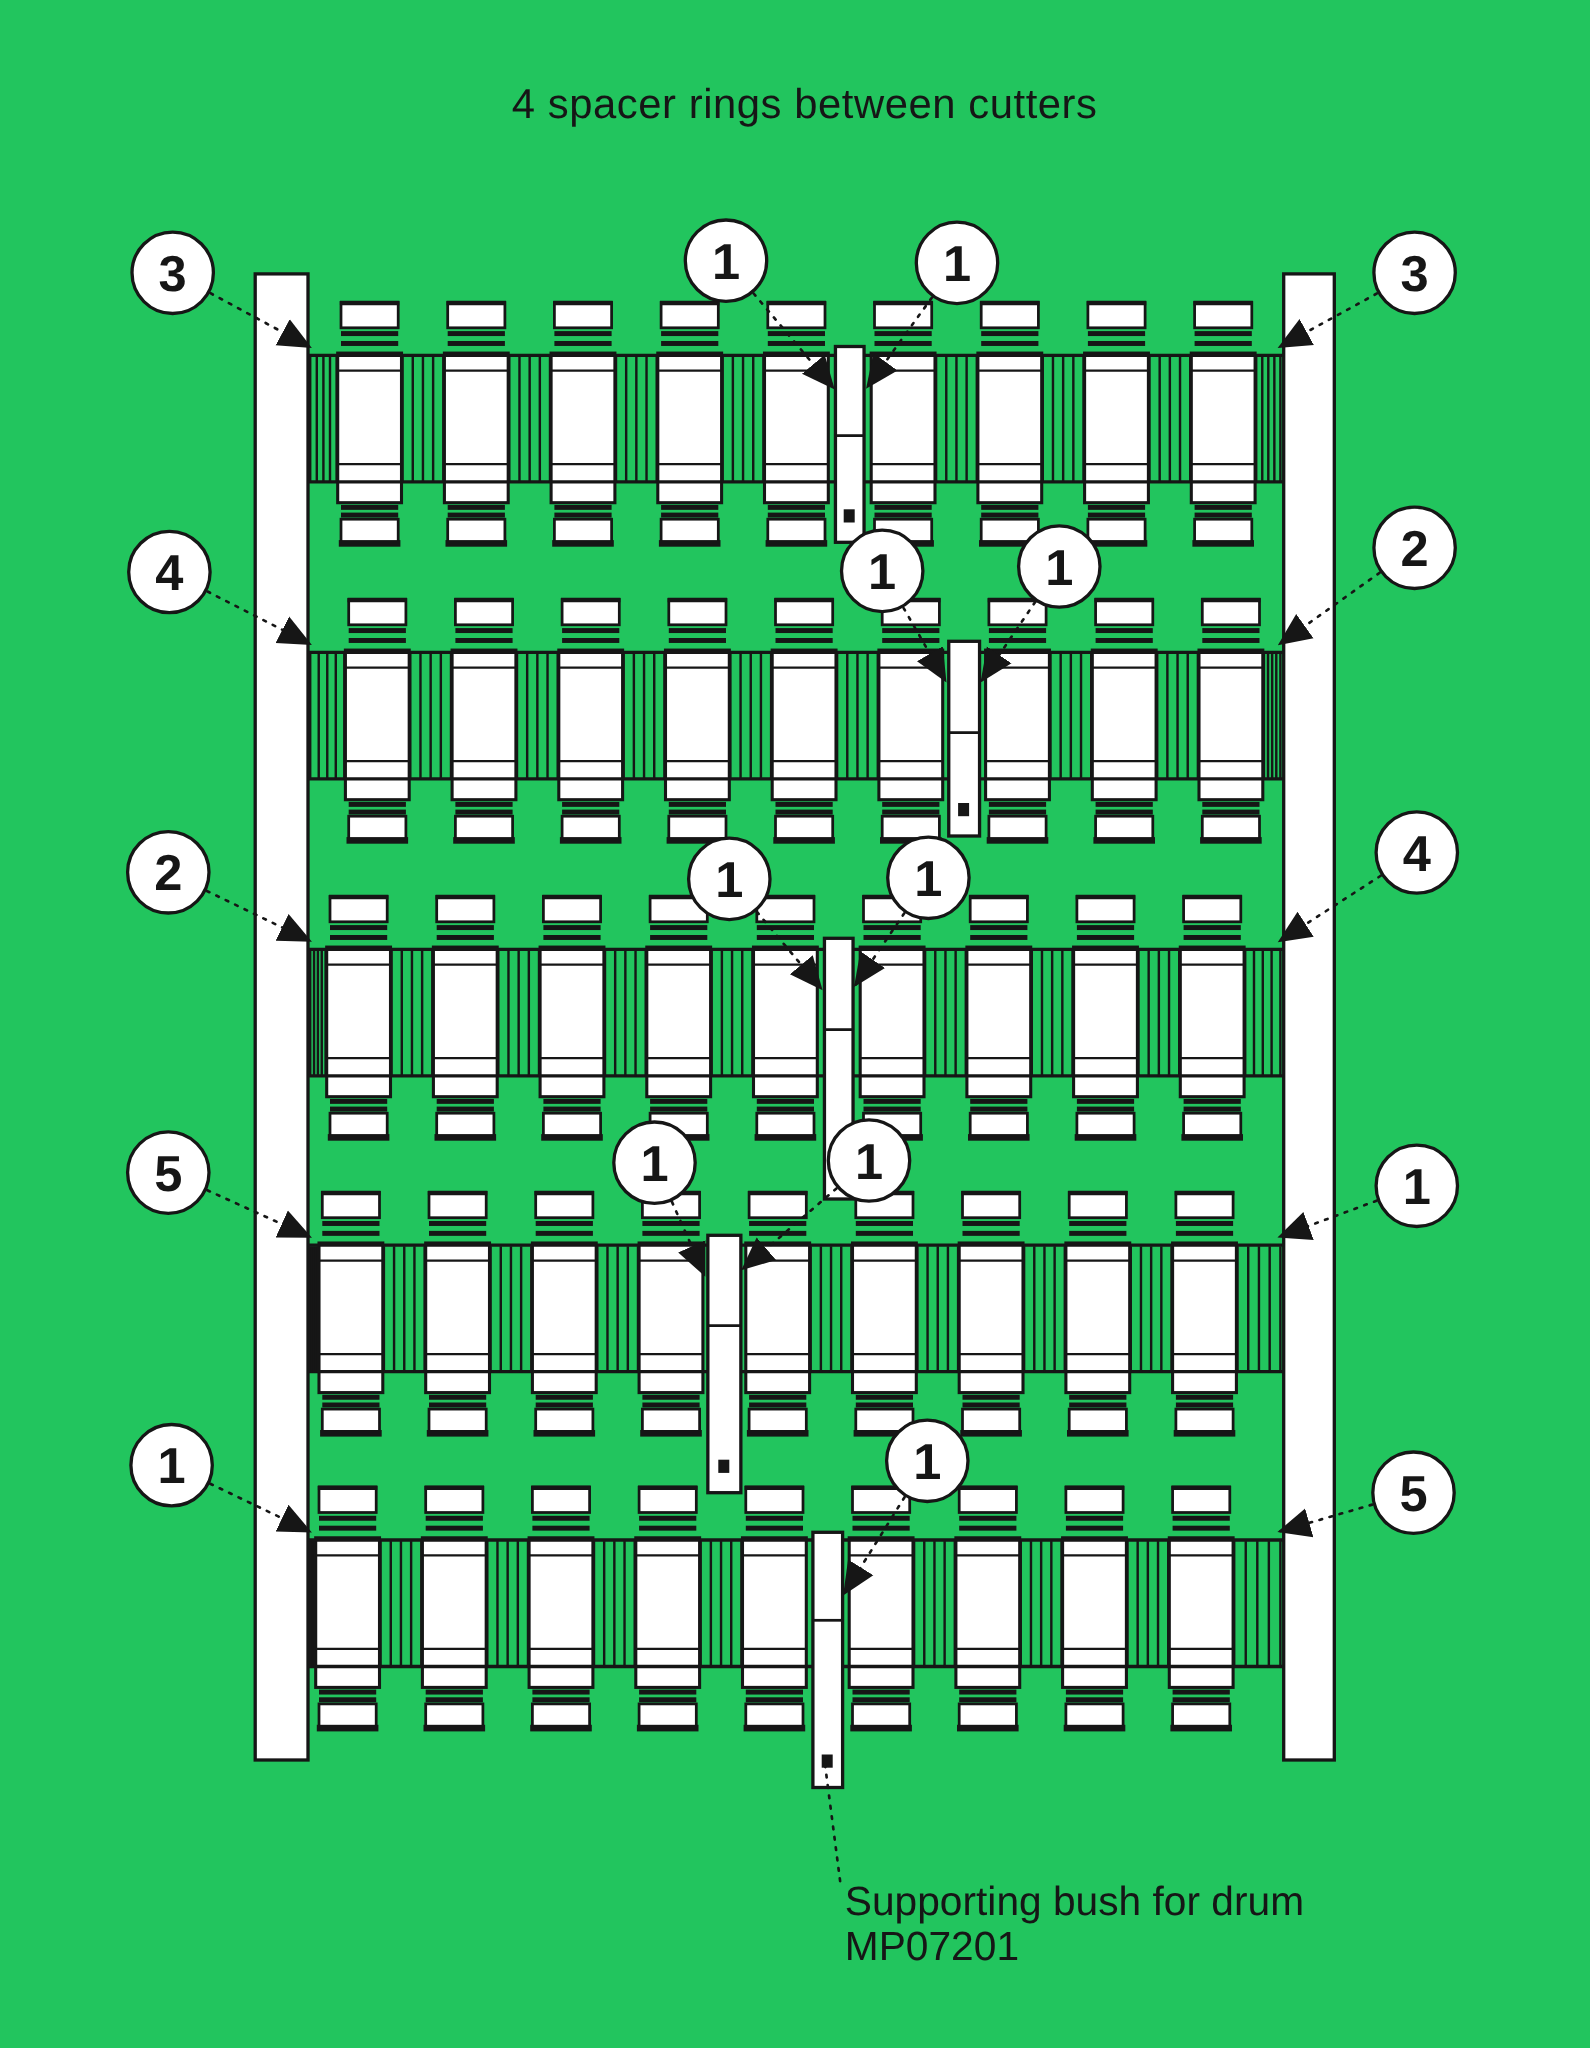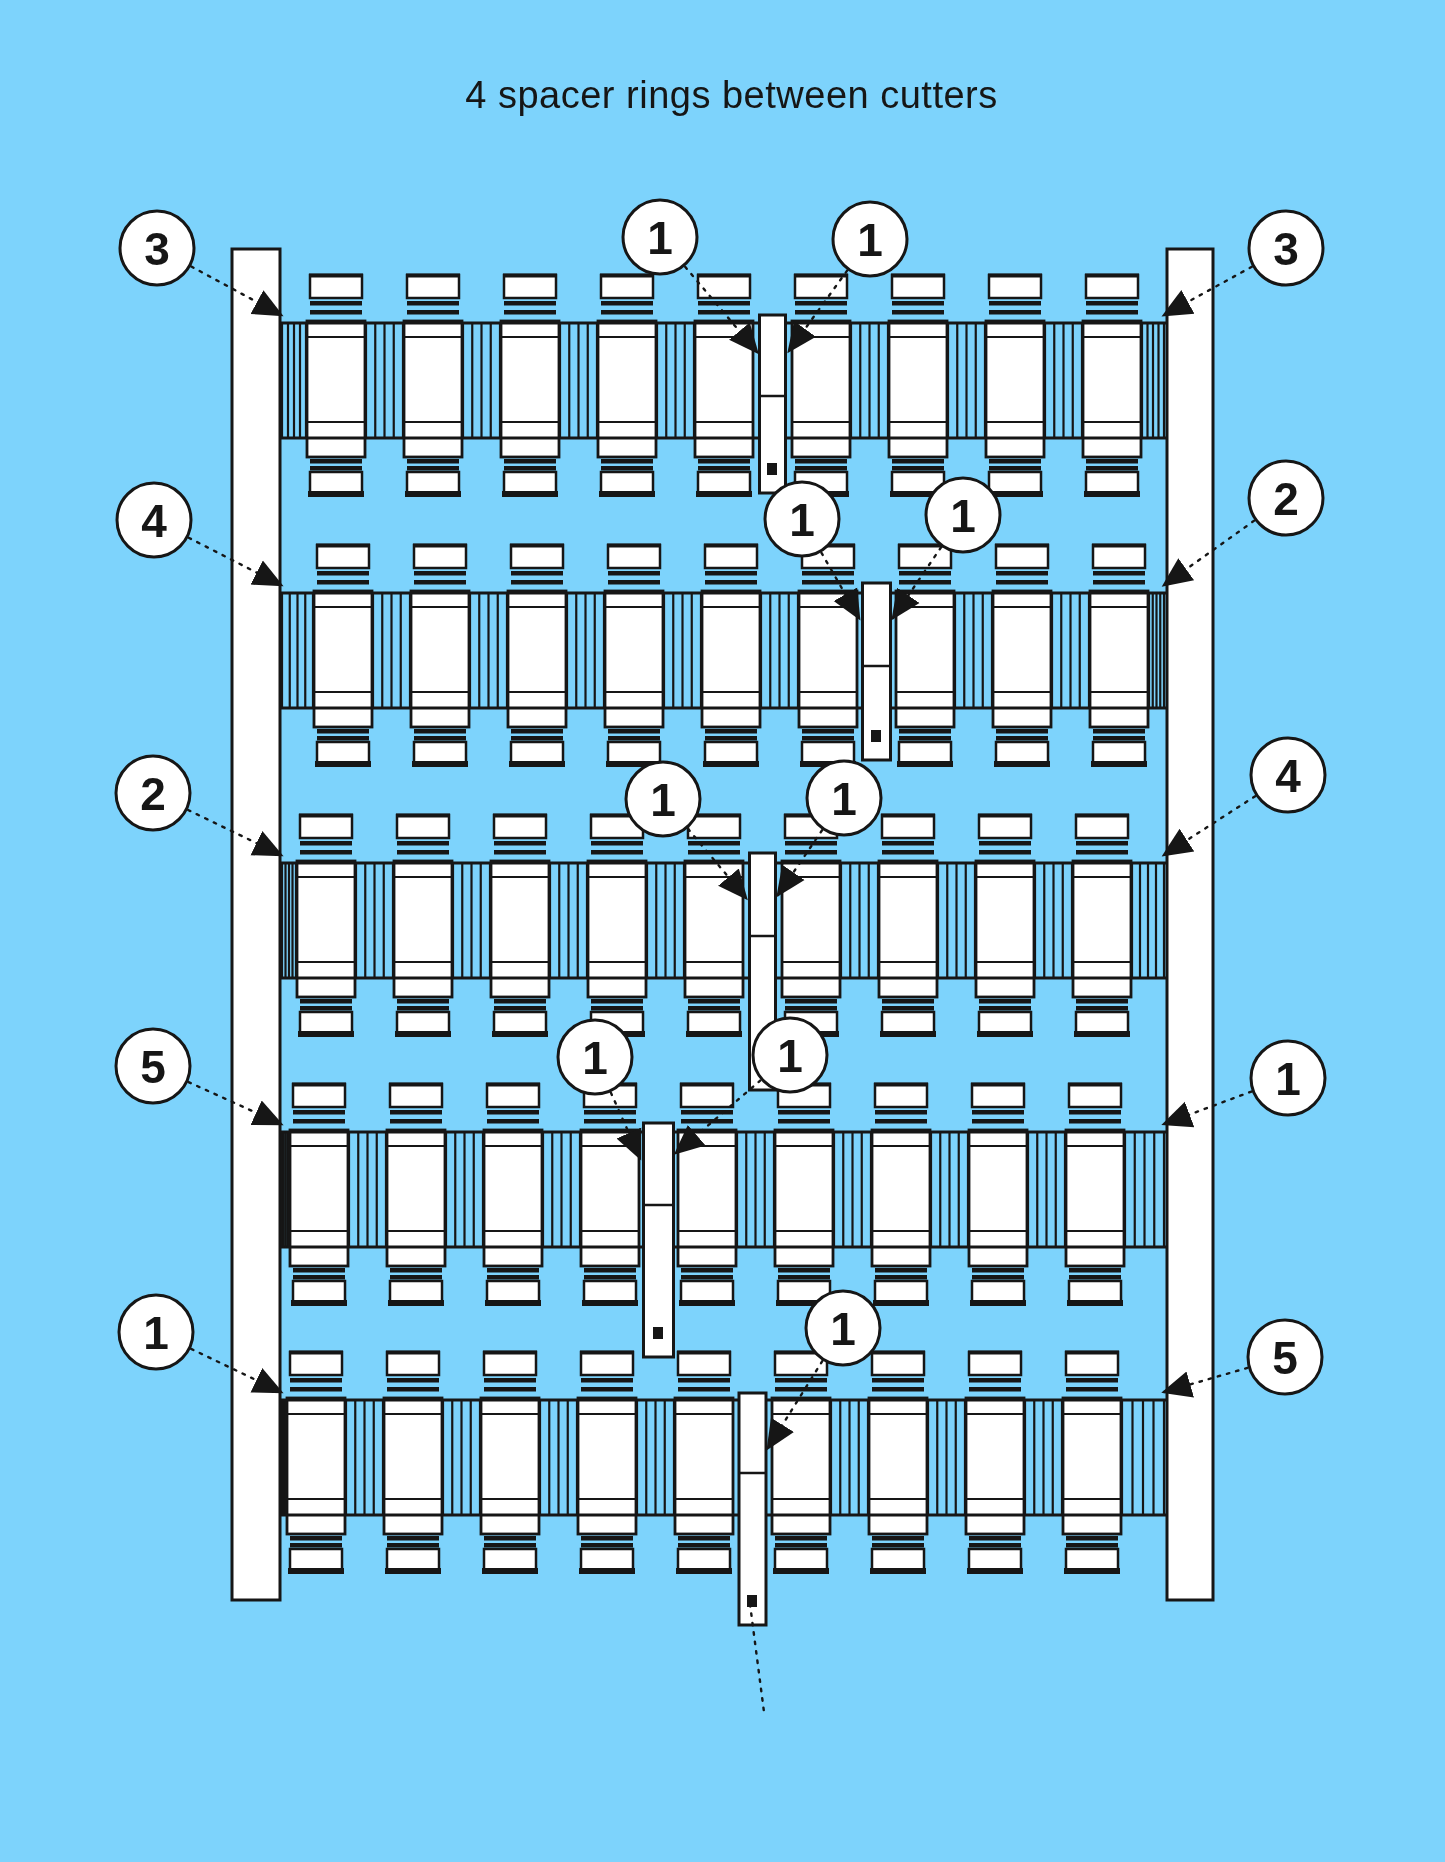--- a/index.html
+++ b/index.html
@@ -1,19 +1,19 @@
 <!DOCTYPE html>
 <html><head>
 <meta charset="utf-8">
 <style>
   html,body{margin:0;padding:0;background:#ffffff;}
   .canvas{
     position:relative;
     width:1445px;height:1862px;
-    background:#7dd3fc;
+    background:#22c55e;
     font-family:"Liberation Sans", sans-serif;
     overflow:hidden;
   }
   .title{
     position:absolute;
     top:74px;left:0;width:1445px;
     text-align:center;
     padding-left:18px;
     box-sizing:border-box;
     font-size:38px;
@@ -1087,13 +1087,17 @@
           <text x="790" y="1071.5" text-anchor="middle" font-family="&quot;Liberation Sans&quot;, sans-serif" font-size="46" font-weight="bold" fill="#161616">1</text>
         </g>
         <g>
           <line x1="822.330041339876" y1="1361.0719338561985" x2="768" y2="1448" stroke="#161616" stroke-width="2.4" stroke-dasharray="2.5 7" stroke-linecap="round" marker-end="url(#ah)"></line>
           <circle cx="843" cy="1328" r="37" fill="#fff" stroke="#161616" stroke-width="3"></circle>
           <text x="843" y="1344.5" text-anchor="middle" font-family="&quot;Liberation Sans&quot;, sans-serif" font-size="46" font-weight="bold" fill="#161616">1</text>
         </g>
       </g>
   </svg>
 
+  <div class="caption">
+    <div>Supporting bush for drum</div>
+    <div>MP07201</div>
+  </div>
 </div>
 
 </body></html>

